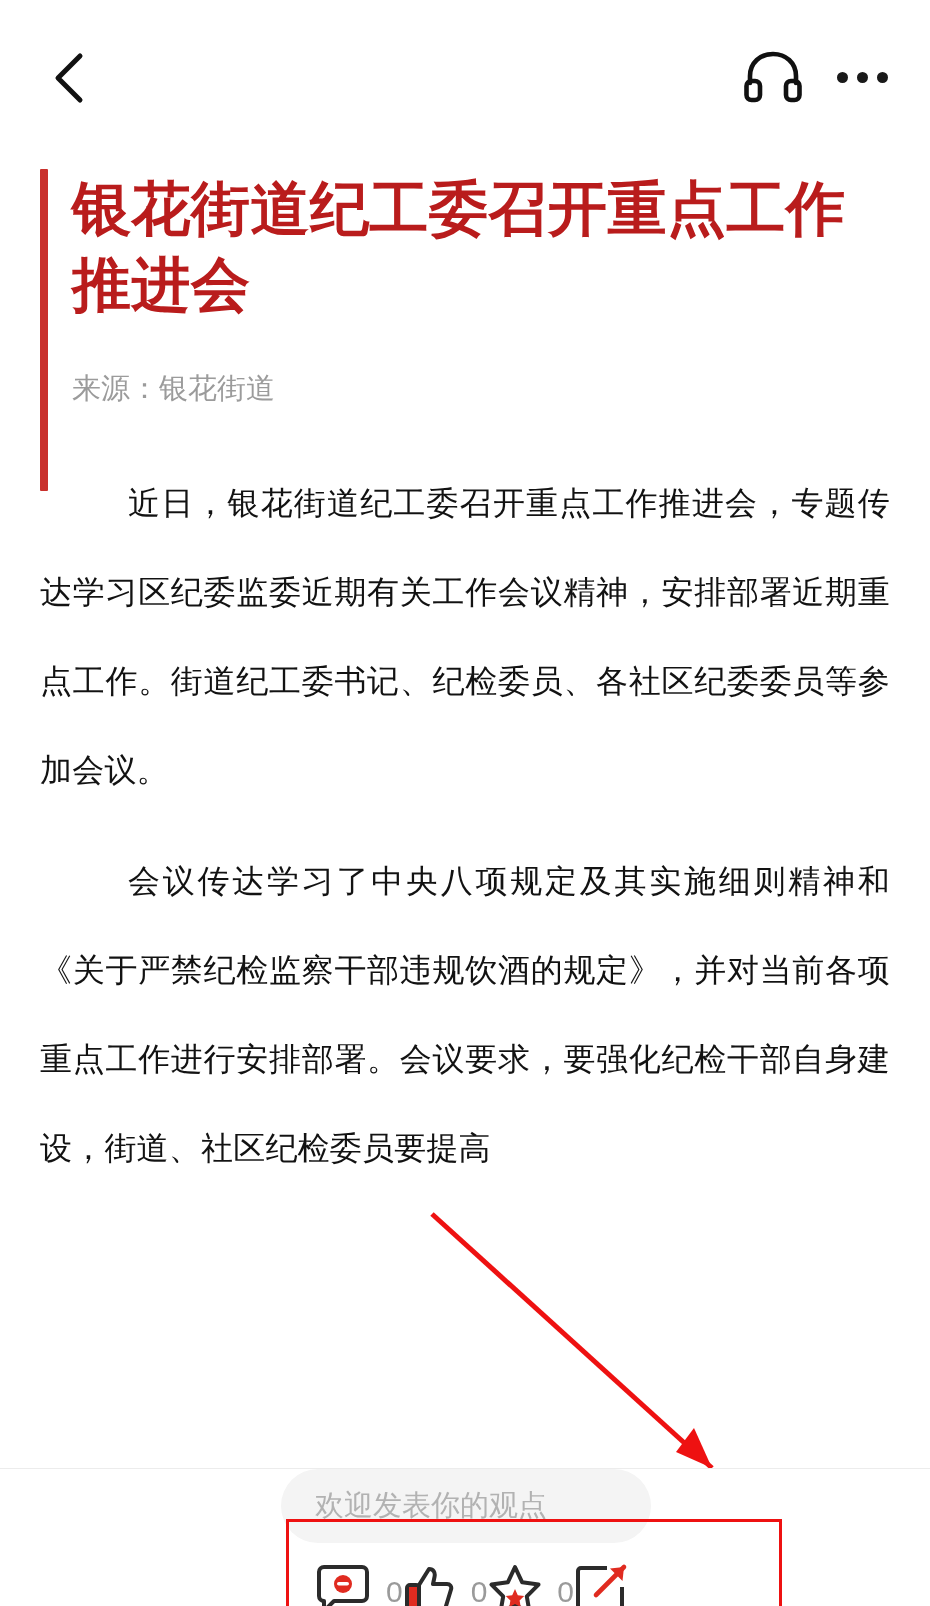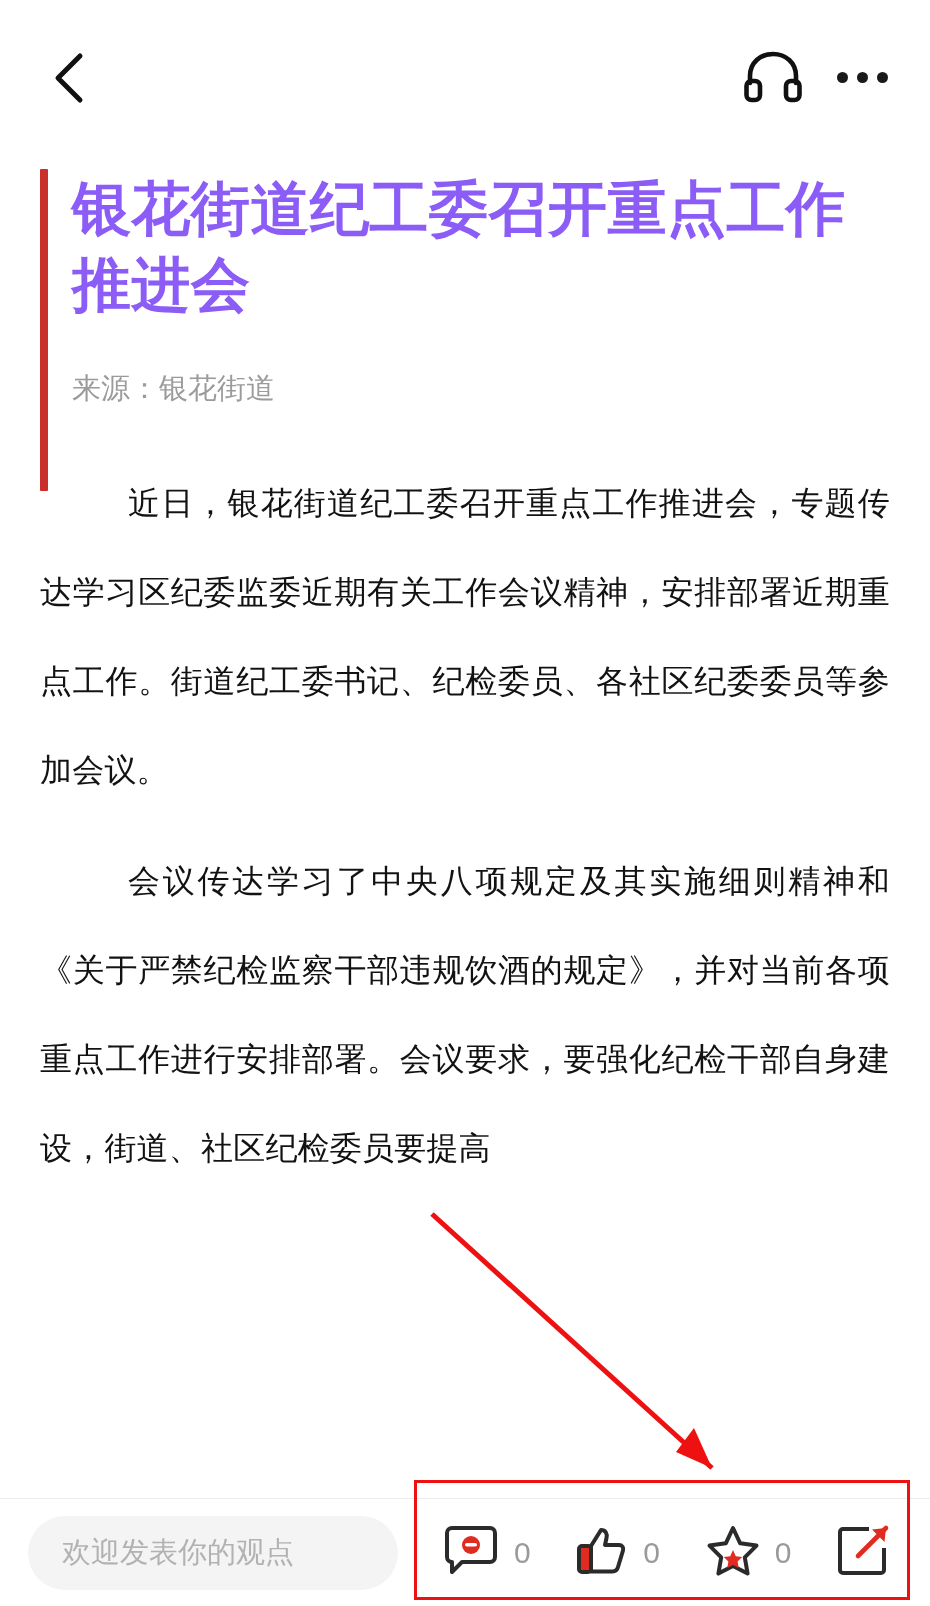--- a/index.html
+++ b/index.html
@@ -74,21 +74,21 @@
     width: 8px;
     height: 322px;
     background: #c9302c;
     border-radius: 1px;
   }
   .title {
     font-family: "Liberation Serif", serif;
     font-weight: 700;
     font-size: 59px;
     line-height: 76px;
-    color: #8b5cf6;
+    color: #b91c1c;
     letter-spacing: 0.5px;
     margin: 0;
     padding-top: 16px;
   }
   .meta {
     margin-top: 40px;
     color: #9b9b9b;
     font-size: 29px;
     line-height: 50px;
     font-family: Liberation Sans, sans-serif;
@@ -118,28 +118,29 @@
     position: absolute;
     left: 0; top: 0;
     width: 930px; height: 1606px;
     pointer-events: none;
   }
 
   
   .bottombar {
     position: absolute;
     left: 0; right: 0; bottom: 0;
-    height: 108px;
+    height: 138px;
     background: #ffffff;
     border-top: 1px solid #ececec;
     display: flex;
     align-items: center;
     padding: 0 26px 0 28px;
     box-sizing: border-box;
     gap: 20px;
+    flex-direction: column;
   }
   .comment-box {
     flex: 0 0 auto;
     width: 370px;
     height: 74px;
     border-radius: 37px;
     background: #f4f4f4;
     display: flex;
     align-items: center;
     padding: 0 34px;

